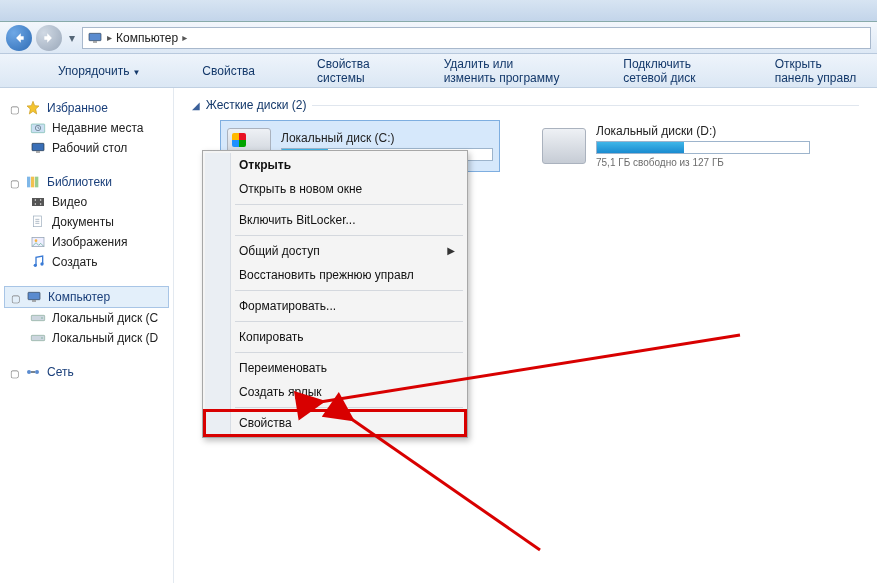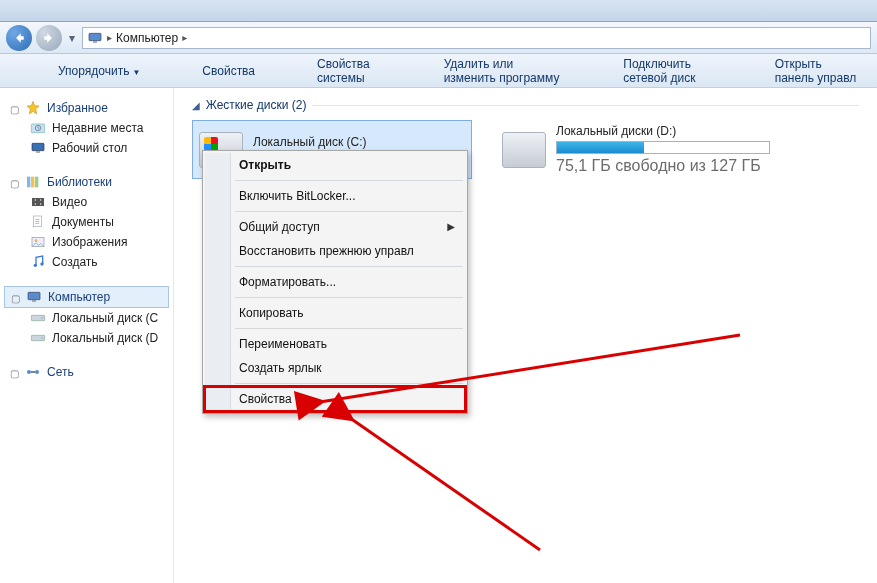--- a/index.html
+++ b/index.html
@@ -27,31 +27,31 @@
   .side-head { display: flex; align-items: center; gap: 6px; padding: 2px 10px; color: #1a3f7a; cursor: pointer; }
   .side-head .exp { width: 9px; height: 9px; color: #777; font-size: 10px; }
   .side-item { display: flex; align-items: center; gap: 6px; padding: 2px 10px 2px 30px; color: #222; cursor: pointer; }
   .ico { width: 16px; height: 16px; display: flex; align-items: center; justify-content: center; }
 
   .main { flex: 1; padding: 10px 18px; position: relative; }
   .cat-head { display: flex; align-items: center; gap: 6px; color: #13386a; margin-bottom: 8px; }
   .cat-head .tri { color: #3a5f99; font-size: 10px; }
   .cat-head .line { flex: 1; height: 1px; background: #e0e6ee; }
 
-  .drives { display: flex; gap: 24px; flex-wrap: wrap; }
+  .drives { display: flex; gap: 36px; flex-wrap: wrap; margin-left: 28px; }
   .drive { display: flex; align-items: center; gap: 10px; width: 280px; padding: 4px 6px; position: relative; }
   .drive.sel { background: #d6e8fb; border: 1px solid #7eaee0; }
   .drive .dicon { width: 44px; height: 36px; background: linear-gradient(#eef1f5,#c6ccd5); border: 1px solid #aab2be; border-radius: 3px; position: relative; }
   .drive .dicon.win::after { content: ""; position: absolute; left: 4px; top: 4px; width: 14px; height: 14px;
     background: conic-gradient(#e81123 0 25%, #00a300 0 50%, #1e90ff 0 75%, #ffb900 0 100%); border-radius: 2px; }
   .drive .dinfo { flex: 1; display: flex; flex-direction: column; gap: 3px; }
   .drive .dname { color: #222; }
   .drive .dbar { height: 13px; border: 1px solid #9db4cc; background: #fff; position: relative; }
   .drive .dbar .fill { position: absolute; left: 0; top: 0; bottom: 0; background: linear-gradient(#3fb6e8,#1a8bd0); }
-  .drive .dstat { color: #6c6c6c; font-size: 16px; }
+  .drive .dstat { color: #6c6c6c; font-size: 10px; }
 
   
   .ctx { position: absolute; left: 202px; top: 150px; width: 266px; background: #f4f4f4; border: 1px solid #a7a7a7; box-shadow: 2px 3px 6px rgba(0,0,0,.25); padding: 2px; z-index: 50; }
   .ctx .strip { position: absolute; left: 2px; top: 2px; bottom: 2px; width: 26px; background: #eaeef3; border-right: 1px solid #d8dde4; }
   .ctx ul { list-style: none; position: relative; }
   .ctx li { padding: 5px 22px 5px 34px; color: #111; cursor: default; position: relative; }
   .ctx li.sep { height: 1px; padding: 0; margin: 3px 2px 3px 30px; background: #d4d8de; }
   .ctx li.bold { font-weight: 600; }
   .ctx li .arr { position: absolute; right: 10px; top: 6px; font-size: 10px; color: #333; }
   .ctx li .cico { position: absolute; left: 5px; top: 4px; width: 16px; height: 16px; }
@@ -266,20 +266,21 @@
         </div>
       </div>
     </div>
   </div>
 </div>
 
 <div class="ctx">
   <div class="strip"></div>
   <ul>
     <li class="bold"><span>Открыть</span></li>
+    <li><span>Открыть в новом окне</span></li>
     <li class="sep"></li>
     <li><span class="cico"><span class="shield"></span></span><span>Включить BitLocker...</span></li>
     <li class="sep"></li>
     <li><span>Общий доступ</span><span class="arr">▶</span></li>
     <li><span>Восстановить прежнюю управл</span></li>
     <li class="sep"></li>
     <li><span>Форматировать...</span></li>
     <li class="sep"></li>
     <li><span>Копировать</span></li>
     <li class="sep"></li>

